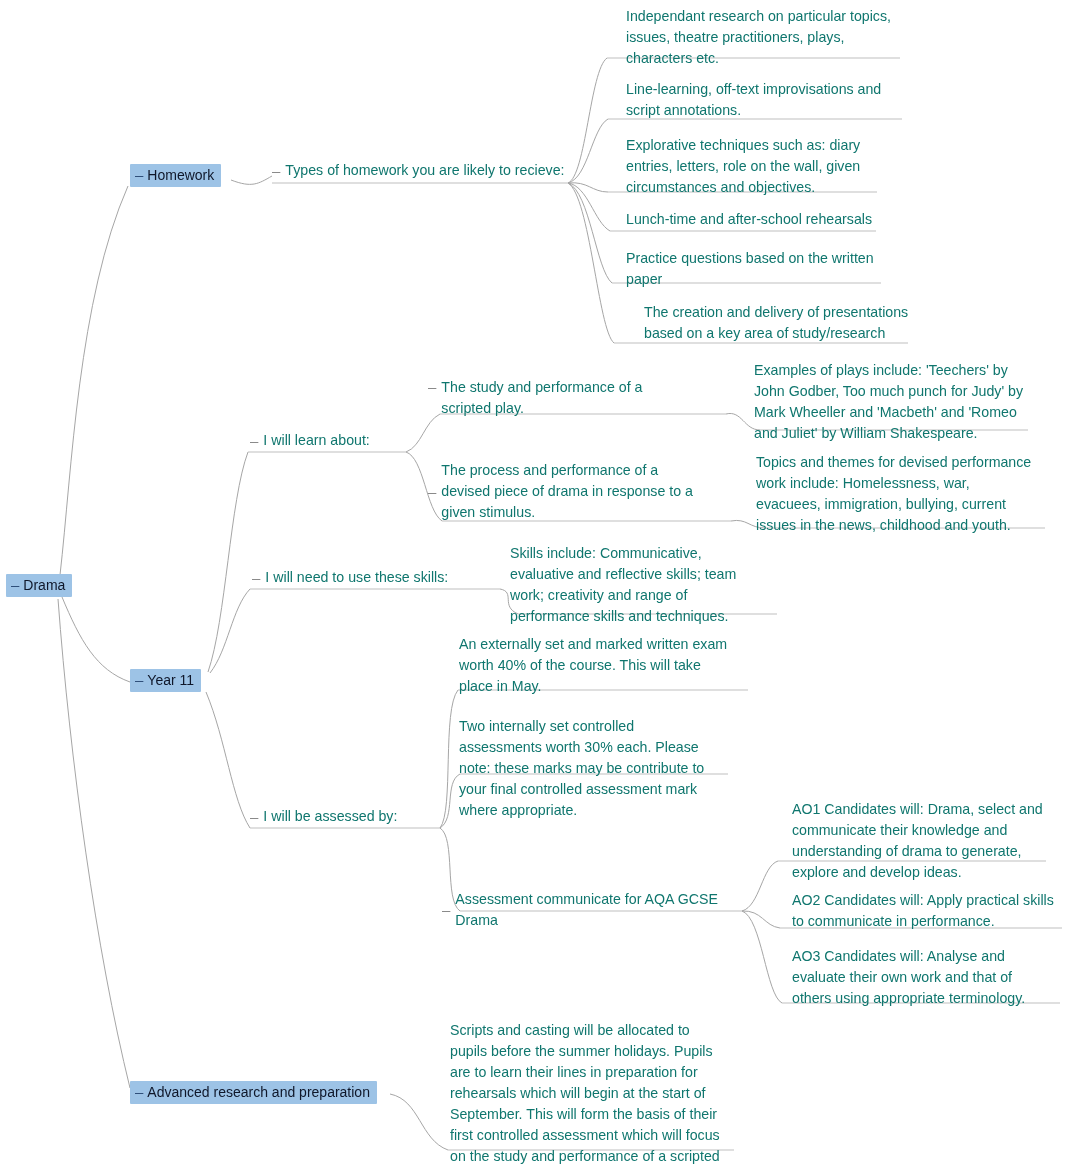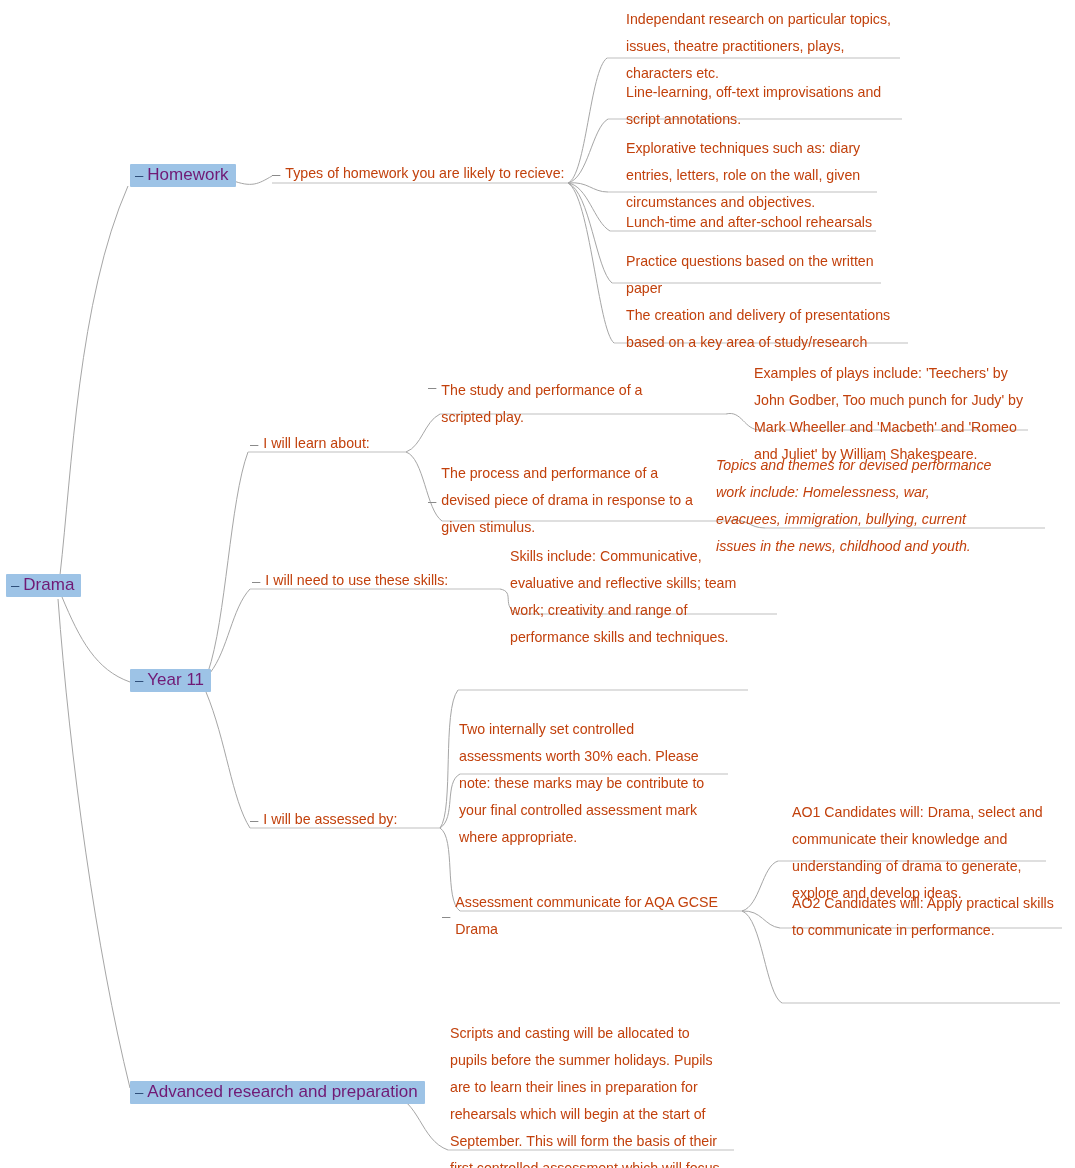--- a/index.html
+++ b/index.html
@@ -32,34 +32,34 @@
   .minus{
     flex:0 0 auto;
     color:#8a8a8a;
     font-size:15px;
     line-height:19px;
     margin-right:5px;
     user-select:none;
   }
   .label{
     font-size:14.2px;
-    line-height:27px;
-    color:#c2410c;
+    line-height:21px;
+    color:#0f766e;
     white-space:pre-line;
   }
   
   .node.hl{
     background:#9dc3e6;
     padding:1px 7px 2px 5px;
     border-radius:1px;
     align-items:center;
   }
   .node.hl .label{
-    color:#701a75;
-    font-size:17px;
+    color:#0f172a;
+    font-size:14px;
     line-height:20px;
     white-space:nowrap;
   }
   .node.hl .minus{
     color:#2f4f7a;
     font-size:15px;
     margin-right:4px;
     line-height:20px;
   }
   
@@ -162,21 +162,21 @@
   </div>
   <div class="node plain" style="left:626px; top:135px; width:262px;">
     <span class="label">Explorative techniques such as: diary entries, letters, role on the wall, given circumstances and objectives.</span>
   </div>
   <div class="node plain" style="left:626px; top:209px; width:262px;">
     <span class="label">Lunch-time and after-school rehearsals</span>
   </div>
   <div class="node plain" style="left:626px; top:248px; width:256px;">
     <span class="label">Practice questions based on the written paper</span>
   </div>
-  <div class="node plain" style="left:626px; top:302px; width:268px;">
+  <div class="node plain" style="left:644px; top:302px; width:268px;">
     <span class="label">The creation and delivery of presentations based on a key area of study/research</span>
   </div>
 
   <div class="node hl" style="left:130px; top:669px;">
     <span class="minus">–</span>
     <span class="label">Year 11</span>
   </div>
 
   <div class="node plain mid" style="left:250px; top:430px; width:180px;">
     <span class="minus">–</span>
@@ -190,54 +190,60 @@
 
   <div class="node plain" style="left:754px; top:360px; width:278px;justify-content:flex-end;">
     <span class="label">Examples of plays include: 'Teechers' by John Godber, Too much punch for Judy' by Mark Wheeller and 'Macbeth' and 'Romeo and Juliet' by William Shakespeare.</span>
   </div>
 
   <div class="node plain mid" style="left:428px; top:460px; width:268px;">
     <span class="minus">–</span>
     <span class="label">The process and performance of a devised piece of drama in response to a given stimulus.</span>
   </div>
 
-  <div class="node plain" style="left:716px; top:452px; width:280px;font-style:italic;">
+  <div class="node plain" style="left:756px; top:452px; width:280px;">
     <span class="label">Topics and themes for devised performance work include: Homelessness, war, evacuees, immigration, bullying, current issues in the news, childhood and youth.</span>
   </div>
 
   <div class="node plain mid" style="left:252px; top:567px; width:230px;">
     <span class="minus">–</span>
     <span class="label">I will need to use these skills:</span>
   </div>
 
   <div class="node plain" style="left:510px; top:543px; width:256px;">
     <span class="label">Skills include: Communicative, evaluative and reflective skills; team work; creativity and range of performance skills and techniques.</span>
   </div>
 
   <div class="node plain mid" style="left:250px; top:806px; width:190px;">
     <span class="minus">–</span>
     <span class="label">I will be assessed by:</span>
   </div>
 
+  <div class="node plain" style="left:459px; top:634px; width:272px;">
+    <span class="label">An externally set and marked written exam worth 40% of the course. This will take place in May.</span>
+  </div>
 
   <div class="node plain" style="left:459px; top:708px; width:258px;margin-top:8px;">
     <span class="label">Two internally set controlled assessments worth 30% each. Please note: these marks may be contribute to your final controlled assessment mark where appropriate.</span>
   </div>
 
   <div class="node plain mid" style="left:442px; top:889px; width:300px;">
     <span class="minus">–</span>
     <span class="label">Assessment communicate for AQA GCSE Drama</span>
   </div>
 
   <div class="node plain" style="left:792px; top:799px; width:266px;">
     <span class="label">AO1 Candidates will: Drama, select and communicate their knowledge and understanding of drama to generate, explore and develop ideas.</span>
   </div>
   <div class="node plain" style="left:792px; top:890px; width:270px;">
     <span class="label">AO2 Candidates will: Apply practical skills to communicate in performance.</span>
   </div>
+  <div class="node plain" style="left:792px; top:946px; width:262px;">
+    <span class="label">AO3 Candidates will: Analyse and evaluate their own work and that of others using appropriate terminology.</span>
+  </div>
 
   <div class="node hl" style="left:130px; top:1081px;">
     <span class="minus">–</span>
     <span class="label">Advanced research and preparation</span>
   </div>
 
   <div class="node plain" style="left:450px; top:1020px; width:272px;">
     <span class="label">Scripts and casting will be allocated to pupils before the summer holidays. Pupils are to learn their lines in preparation for rehearsals which will begin at the start of September. This will form the basis of their first controlled assessment which will focus on the study and performance of a scripted play.</span>
   </div>
 

